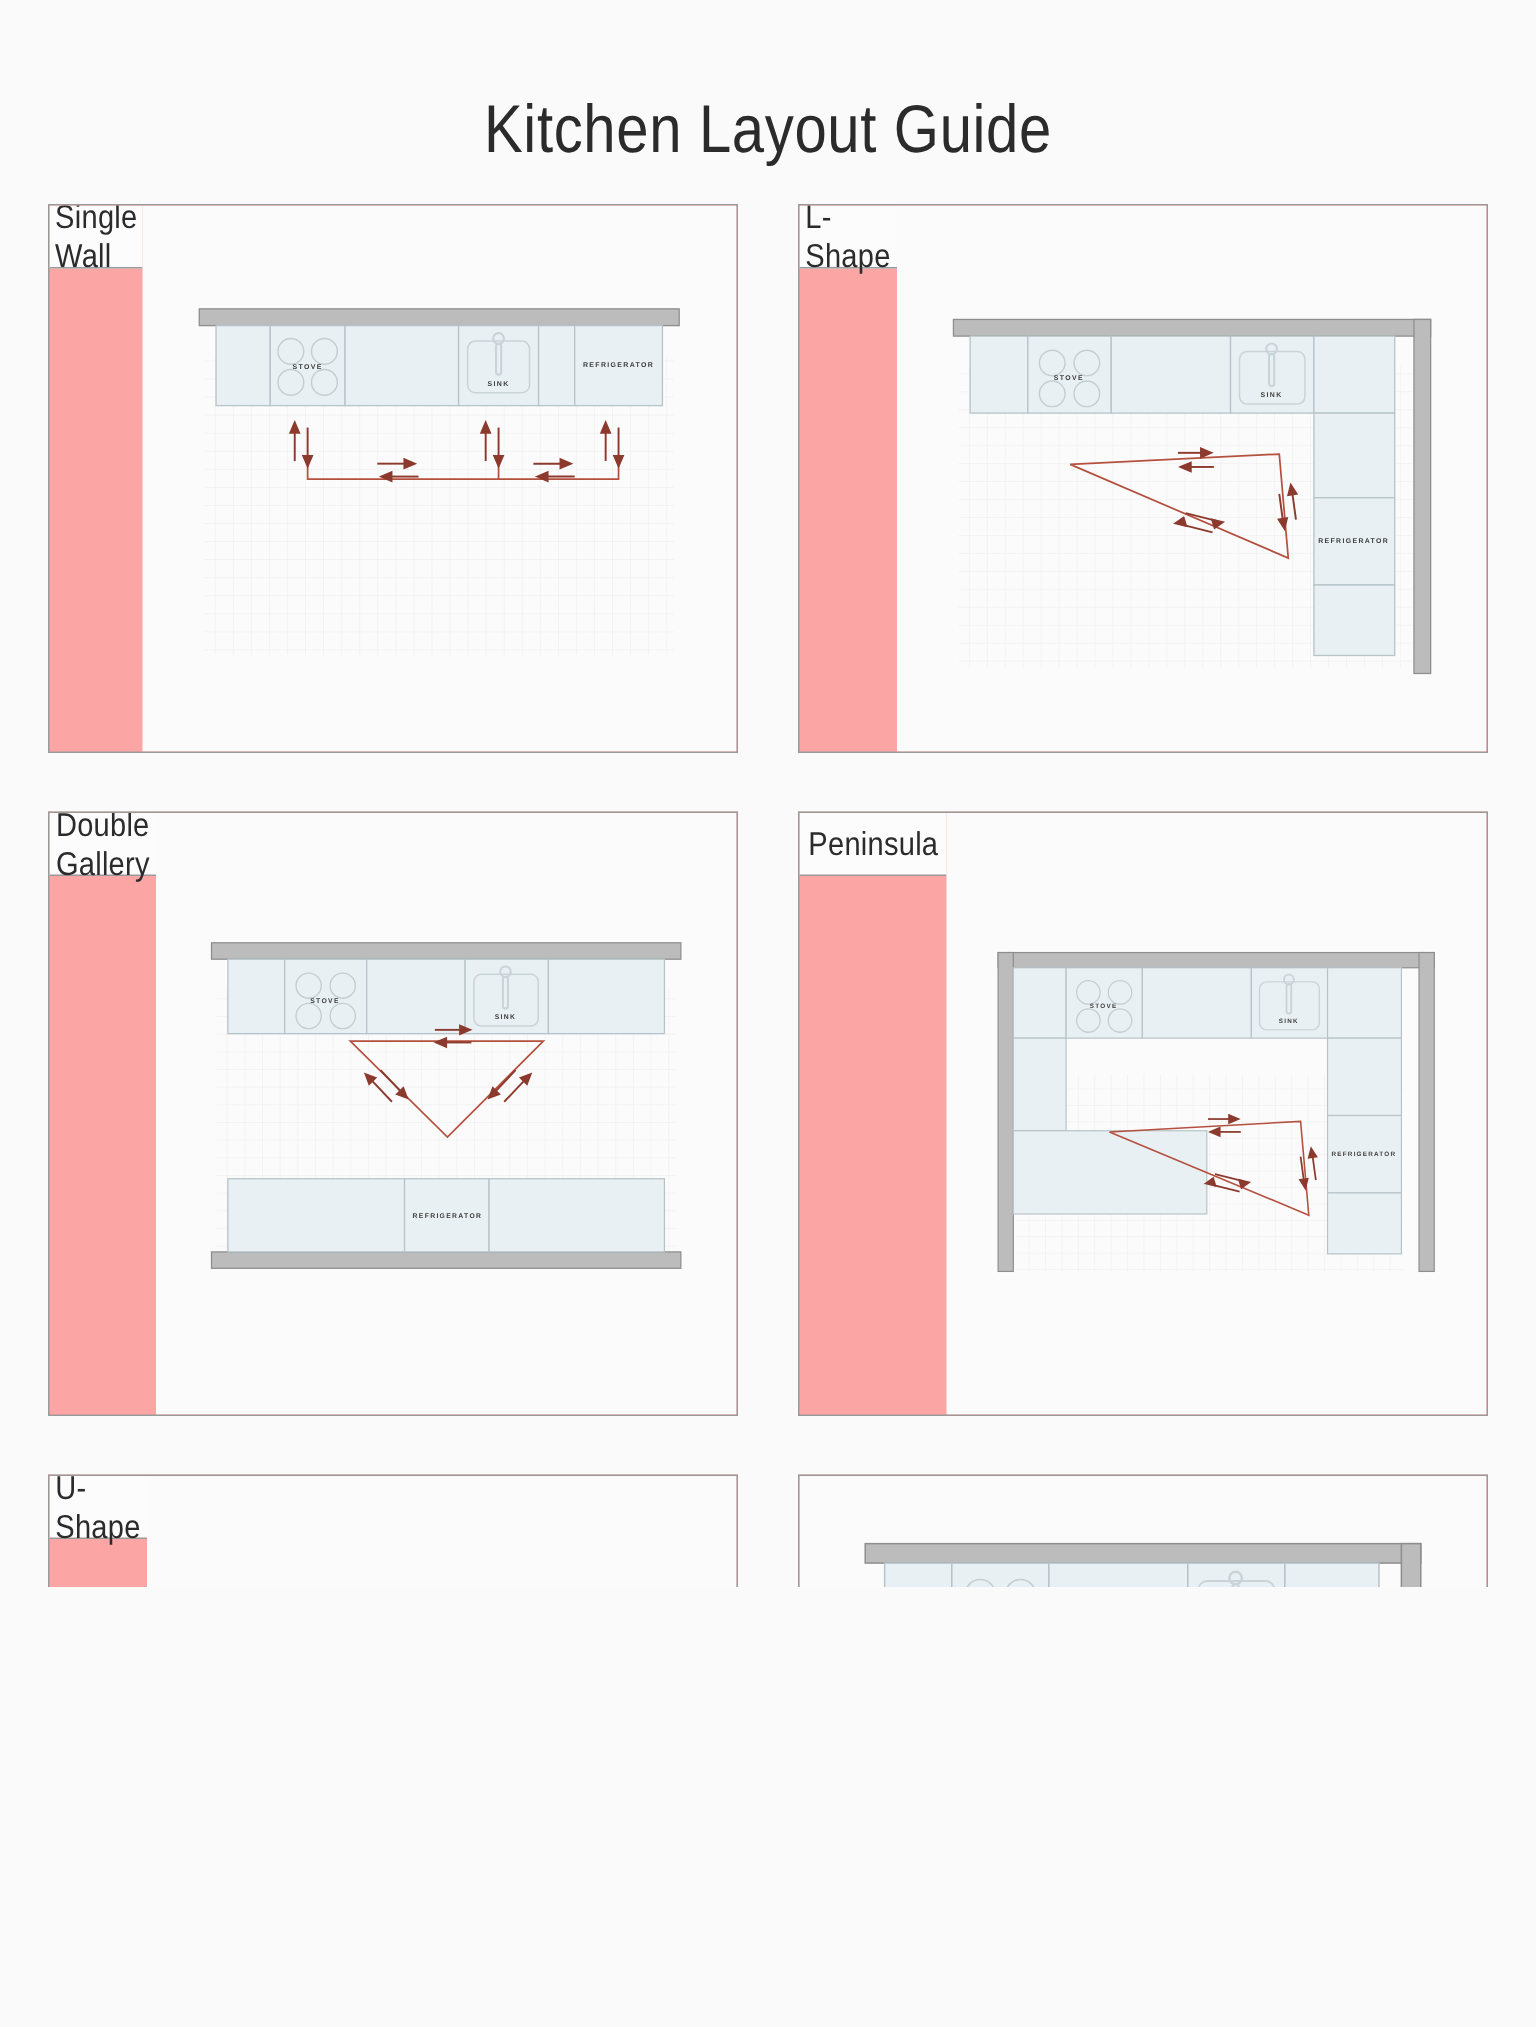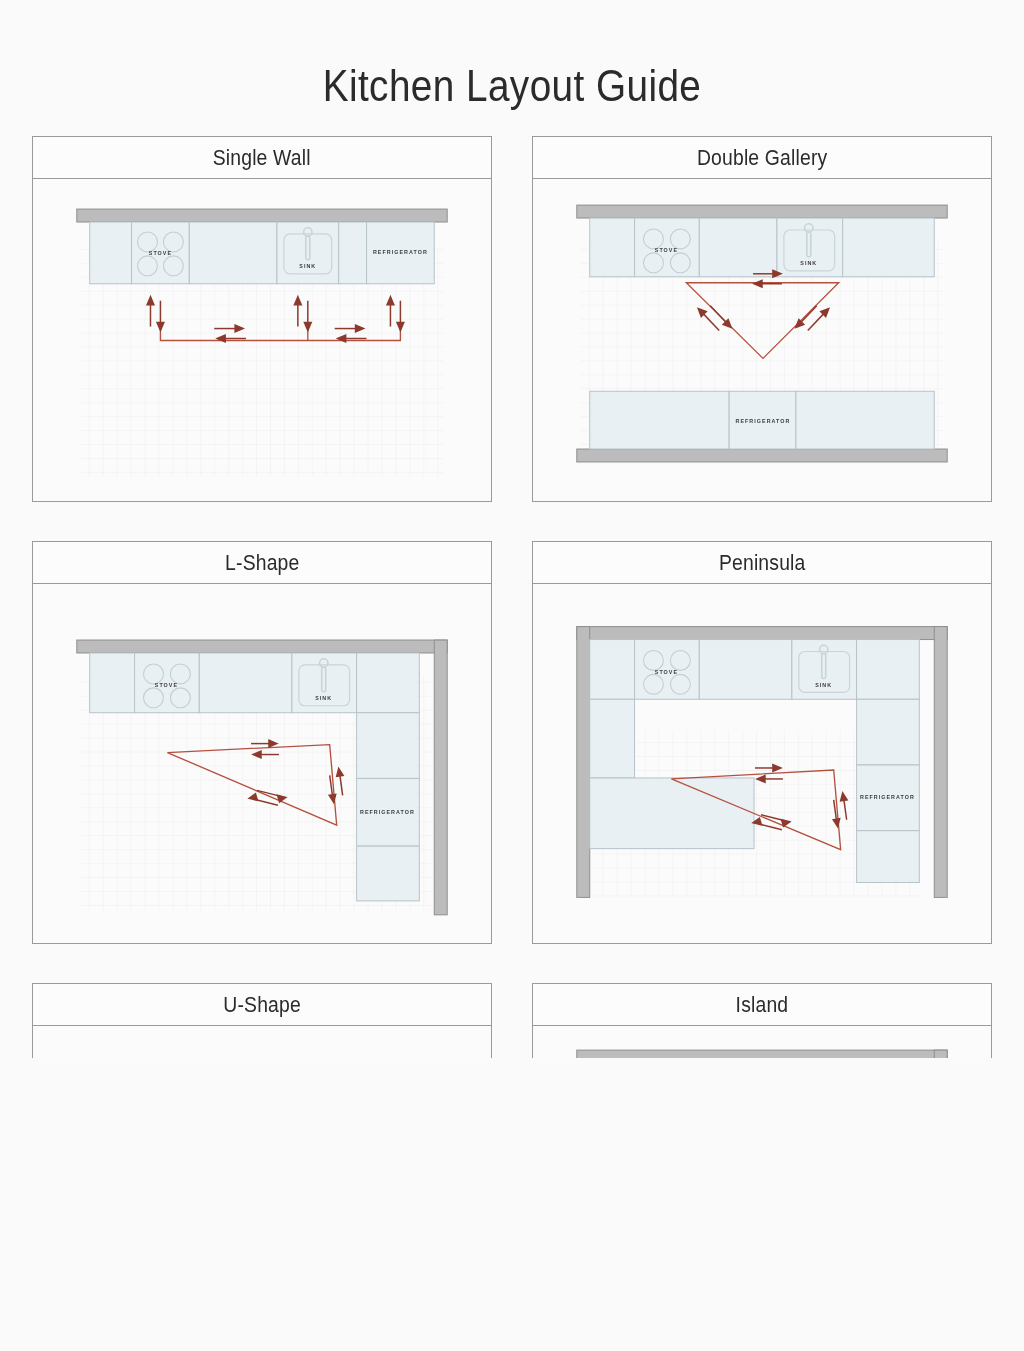--- a/index.html
+++ b/index.html
@@ -32,24 +32,24 @@
     position: absolute;
     top: 136px; left: 32px;
     width: 960px; height: 1172px;
     display: grid;
     grid-template-columns: 460px 460px;
     grid-template-rows: 366px 403px 366px;
     column-gap: 40px;
     row-gap: 39px;
   }
   .panel {
-    background: #3b82f6;
+    background: #fca5a5;
     border: 1px solid #9a9a9a;
     display: flex;
-    flex-direction: column;
+    flex-direction: row;
     overflow: hidden;
   }
   .panel-header {
     height: 42px;
     flex: 0 0 42px;
     border-bottom: 1px solid #9a9a9a;
     display: flex;
     align-items: center;
     justify-content: center;
     background: #fcfcfc;
@@ -160,20 +160,84 @@
 
               <line x1="182" y1="150" x2="206" y2="150"></line>
               <polygon class="arrowhead" points="211,150 203,146.6 203,153.4"></polygon>
               <line x1="190" y1="160" x2="214" y2="160"></line>
               <polygon class="arrowhead" points="185,160 193,156.6 193,163.4"></polygon>
 
               <line x1="303" y1="150" x2="327" y2="150"></line>
               <polygon class="arrowhead" points="332,150 324,146.6 324,153.4"></polygon>
               <line x1="311" y1="160" x2="335" y2="160"></line>
               <polygon class="arrowhead" points="306,160 314,156.6 314,163.4"></polygon>
+            </g>
+          </g>
+        </svg>
+      </div>
+    </div>
+
+    <div class="panel">
+      <div class="panel-header">
+        <span class="panel-title">L-Shape</span>
+      </div>
+      <div class="panel-body">
+        <svg class="plan-svg" viewBox="0 0 460 360" preserveAspectRatio="xMidYMid meet">
+          <defs>
+            <pattern id="fg3" width="14" height="14" patternUnits="userSpaceOnUse">
+              <path d="M14 0 L0 0 0 14" class="floorgrid-line" fill="none"></path>
+            </pattern>
+          </defs>
+          <rect x="48" y="92" width="354" height="236" fill="url(#fg3)"></rect>
+          <rect class="wall" x="44" y="56" width="372" height="13"></rect>
+          <rect class="wall" x="403" y="56" width="13" height="276"></rect>
+
+          <g>
+            <rect class="counter" x="57" y="69" width="45" height="60"></rect>
+            <rect class="appliance" x="102" y="69" width="65" height="60"></rect>
+            <rect class="counter" x="167" y="69" width="93" height="60"></rect>
+            <rect class="appliance" x="260" y="69" width="65" height="60"></rect>
+            <rect class="counter" x="325" y="69" width="63" height="60"></rect>
+          </g>
+          <g>
+            <rect class="counter" x="325" y="129" width="63" height="66"></rect>
+            <rect class="appliance" x="325" y="195" width="63" height="68"></rect>
+            <rect class="counter" x="325" y="263" width="63" height="55"></rect>
+          </g>
+
+          <g>
+            <circle class="burner" cx="121" cy="90" r="10"></circle>
+            <circle class="burner" cx="148" cy="90" r="10"></circle>
+            <circle class="burner" cx="121" cy="114" r="10"></circle>
+            <circle class="burner" cx="148" cy="114" r="10"></circle>
+            <text class="lbl" x="134" y="102">STOVE</text>
+          </g>
+          <g>
+            <rect class="basin" x="267" y="81" width="51" height="41" rx="6"></rect>
+            <rect class="faucet" x="290" y="83" width="4" height="25" rx="2"></rect>
+            <circle class="faucet" cx="292" cy="79" r="4.2"></circle>
+            <text class="lbl" x="292" y="115">SINK</text>
+          </g>
+          <text class="lbl" x="356" y="229">REFRIGERATOR</text>
+
+          <g>
+            <path class="tri" d="M135 169 L298 161 L305 242 Z"></path>
+            <g class="arrow">
+              <line x1="219" y1="160" x2="240" y2="160"></line>
+              <polygon class="arrowhead" points="245,160 237,156.6 237,163.4"></polygon>
+              <line x1="226" y1="171" x2="247" y2="171"></line>
+              <polygon class="arrowhead" points="221,171 229,167.6 229,174.4"></polygon>
+              <line x1="298" y1="192" x2="301" y2="214"></line>
+              <polygon class="arrowhead" points="302,219 304,211 297.5,212"></polygon>
+              <line x1="308" y1="190" x2="311" y2="212"></line>
+              <polygon class="arrowhead" points="307,185 305,193 311.5,192"></polygon>
+              <line x1="225" y1="207" x2="249" y2="213"></line>
+              <polygon class="arrowhead" points="254,214 245.6,212 247.6,218.6"></polygon>
+              <line x1="222" y1="216" x2="246" y2="222"></line>
+              <polygon class="arrowhead" points="217,215 225.4,217 223.4,210.4"></polygon>
             </g>
           </g>
         </svg>
       </div>
     </div>
 
     <div class="panel">
       <div class="panel-header">
         <span class="panel-title">Double Gallery</span>
       </div>
@@ -232,84 +296,20 @@
               <line x1="293" y1="134" x2="276" y2="152"></line>
               <polygon class="arrowhead" points="297,130 294,138 289,133"></polygon>
             </g>
           </g>
         </svg>
       </div>
     </div>
 
     <div class="panel">
       <div class="panel-header">
-        <span class="panel-title">L-Shape</span>
-      </div>
-      <div class="panel-body">
-        <svg class="plan-svg" viewBox="0 0 460 360" preserveAspectRatio="xMidYMid meet">
-          <defs>
-            <pattern id="fg3" width="14" height="14" patternUnits="userSpaceOnUse">
-              <path d="M14 0 L0 0 0 14" class="floorgrid-line" fill="none"></path>
-            </pattern>
-          </defs>
-          <rect x="48" y="92" width="354" height="236" fill="url(#fg3)"></rect>
-          <rect class="wall" x="44" y="56" width="372" height="13"></rect>
-          <rect class="wall" x="403" y="56" width="13" height="276"></rect>
-
-          <g>
-            <rect class="counter" x="57" y="69" width="45" height="60"></rect>
-            <rect class="appliance" x="102" y="69" width="65" height="60"></rect>
-            <rect class="counter" x="167" y="69" width="93" height="60"></rect>
-            <rect class="appliance" x="260" y="69" width="65" height="60"></rect>
-            <rect class="counter" x="325" y="69" width="63" height="60"></rect>
-          </g>
-          <g>
-            <rect class="counter" x="325" y="129" width="63" height="66"></rect>
-            <rect class="appliance" x="325" y="195" width="63" height="68"></rect>
-            <rect class="counter" x="325" y="263" width="63" height="55"></rect>
-          </g>
-
-          <g>
-            <circle class="burner" cx="121" cy="90" r="10"></circle>
-            <circle class="burner" cx="148" cy="90" r="10"></circle>
-            <circle class="burner" cx="121" cy="114" r="10"></circle>
-            <circle class="burner" cx="148" cy="114" r="10"></circle>
-            <text class="lbl" x="134" y="102">STOVE</text>
-          </g>
-          <g>
-            <rect class="basin" x="267" y="81" width="51" height="41" rx="6"></rect>
-            <rect class="faucet" x="290" y="83" width="4" height="25" rx="2"></rect>
-            <circle class="faucet" cx="292" cy="79" r="4.2"></circle>
-            <text class="lbl" x="292" y="115">SINK</text>
-          </g>
-          <text class="lbl" x="356" y="229">REFRIGERATOR</text>
-
-          <g>
-            <path class="tri" d="M135 169 L298 161 L305 242 Z"></path>
-            <g class="arrow">
-              <line x1="219" y1="160" x2="240" y2="160"></line>
-              <polygon class="arrowhead" points="245,160 237,156.6 237,163.4"></polygon>
-              <line x1="226" y1="171" x2="247" y2="171"></line>
-              <polygon class="arrowhead" points="221,171 229,167.6 229,174.4"></polygon>
-              <line x1="298" y1="192" x2="301" y2="214"></line>
-              <polygon class="arrowhead" points="302,219 304,211 297.5,212"></polygon>
-              <line x1="308" y1="190" x2="311" y2="212"></line>
-              <polygon class="arrowhead" points="307,185 305,193 311.5,192"></polygon>
-              <line x1="225" y1="207" x2="249" y2="213"></line>
-              <polygon class="arrowhead" points="254,214 245.6,212 247.6,218.6"></polygon>
-              <line x1="222" y1="216" x2="246" y2="222"></line>
-              <polygon class="arrowhead" points="217,215 225.4,217 223.4,210.4"></polygon>
-            </g>
-          </g>
-        </svg>
-      </div>
-    </div>
-
-    <div class="panel">
-      <div class="panel-header">
         <span class="panel-title">Peninsula</span>
       </div>
       <div class="panel-body">
         <svg class="plan-svg" viewBox="0 0 460 323" preserveAspectRatio="xMidYMid meet">
           <defs>
             <pattern id="fg5" width="14" height="14" patternUnits="userSpaceOnUse">
               <path d="M14 0 L0 0 0 14" class="floorgrid-line" fill="none"></path>
             </pattern>
           </defs>
           <rect x="60" y="128" width="330" height="168" fill="url(#fg5)"></rect>
@@ -434,23 +434,20 @@
               <polygon class="arrowhead" points="242,243 234,239.6 234,246.4"></polygon>
               <line x1="219" y1="254" x2="243" y2="254"></line>
               <polygon class="arrowhead" points="214,254 222,250.6 222,257.4"></polygon>
             </g>
           </g>
         </svg>
       </div>
     </div>
 
     <div class="panel">
-      <div class="panel-header">
-        <span class="panel-title">Island</span>
-      </div>
       <div class="panel-body">
         <svg class="plan-svg" viewBox="0 0 460 323" preserveAspectRatio="xMidYMid meet">
           <defs>
             <pattern id="fg6" width="14" height="14" patternUnits="userSpaceOnUse">
               <path d="M14 0 L0 0 0 14" class="floorgrid-line" fill="none"></path>
             </pattern>
           </defs>
           <rect x="48" y="97" width="354" height="199" fill="url(#fg6)"></rect>
           <rect class="wall" x="44" y="24" width="372" height="13"></rect>
           <rect class="wall" x="403" y="24" width="13" height="272"></rect>

